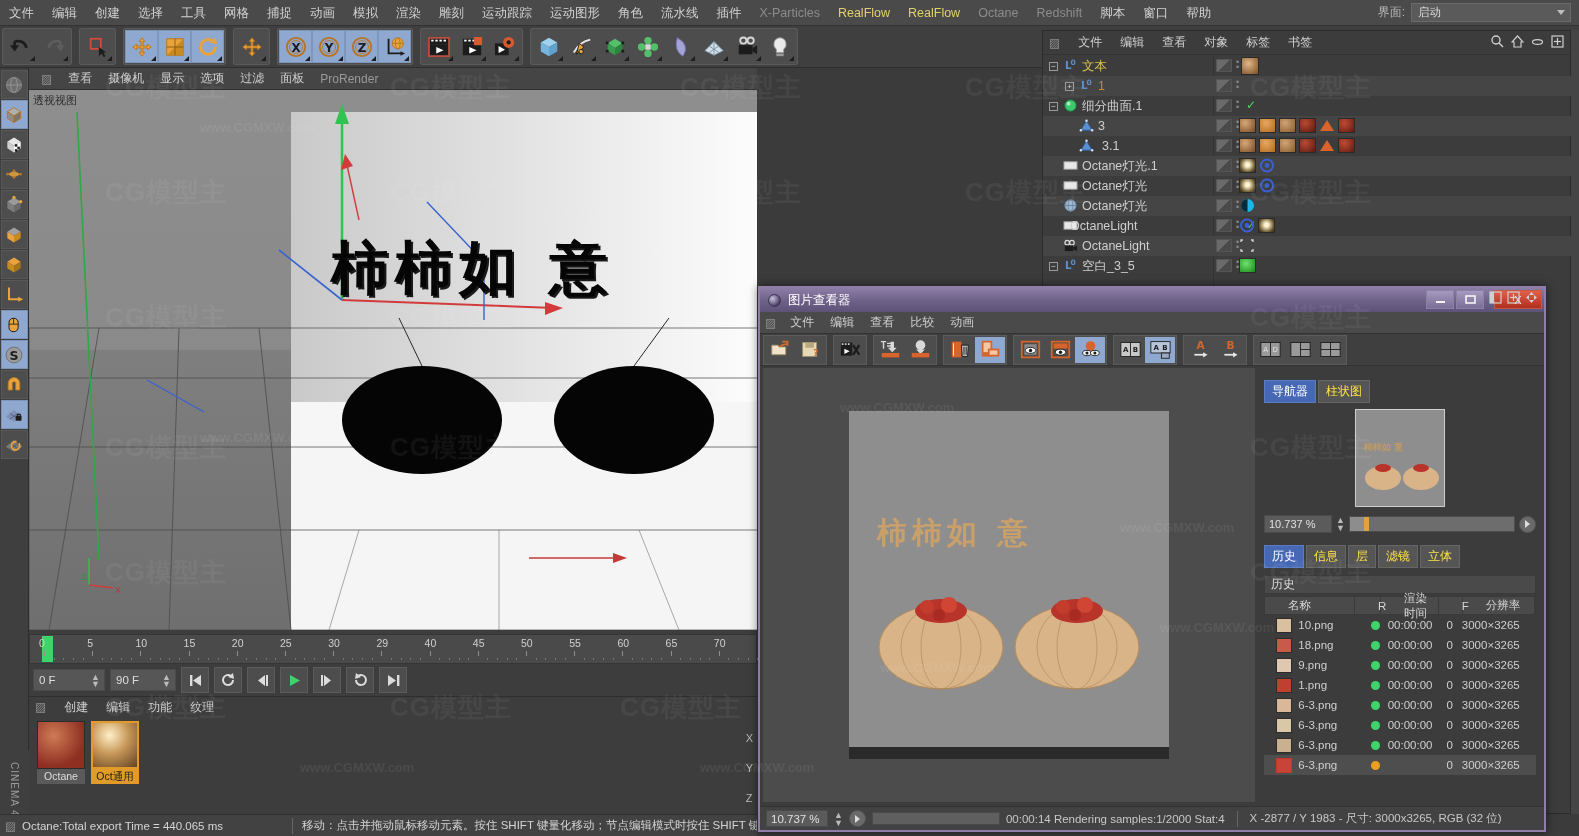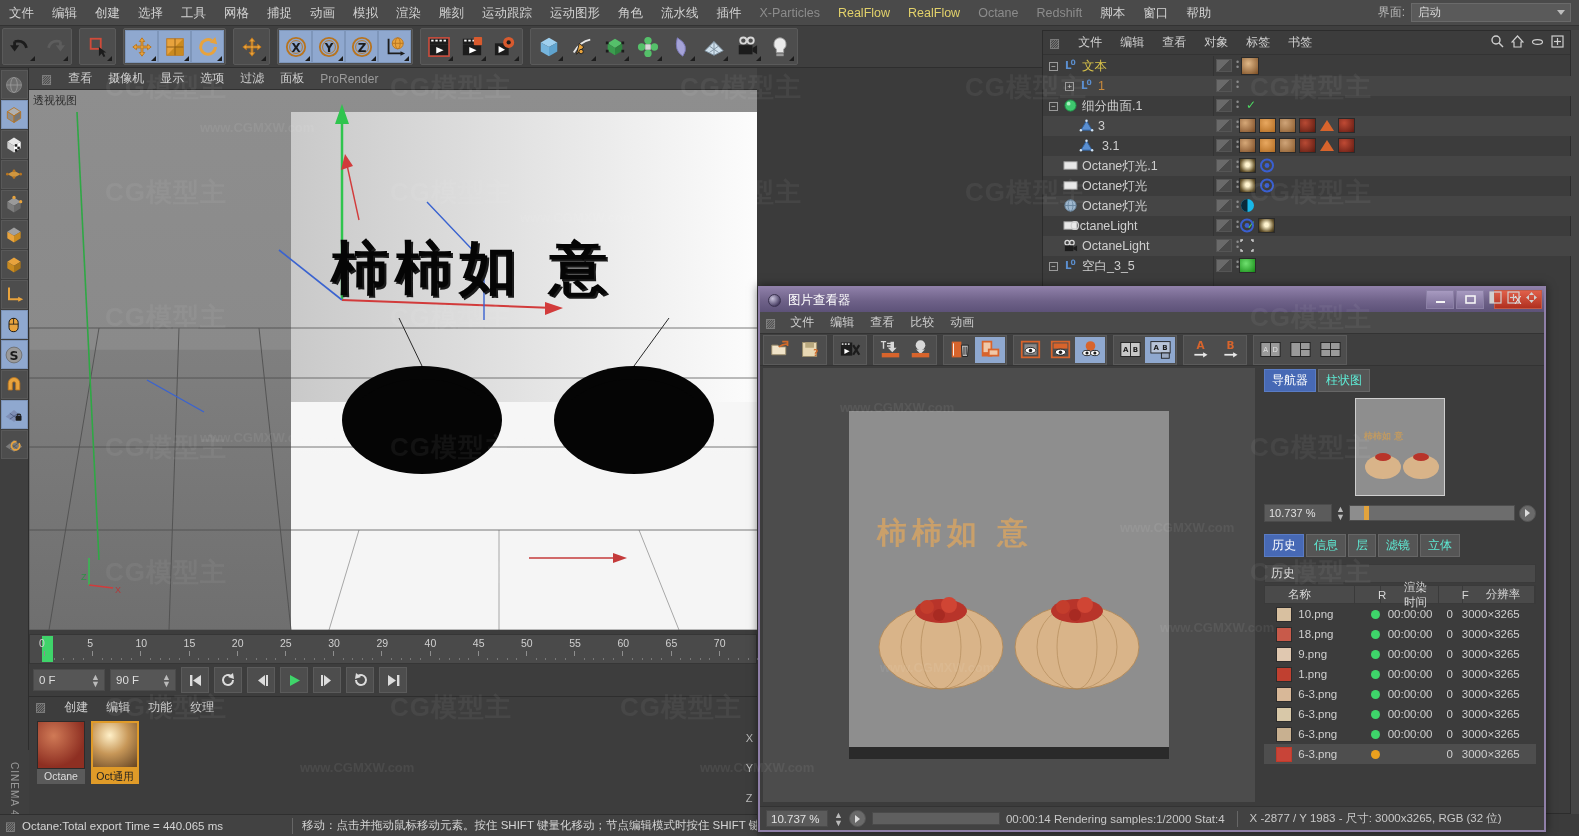--- a/index.html
+++ b/index.html
@@ -131,22 +131,22 @@
   #pvtools { height:32px; background:#3f3f3f; display:flex; align-items:center; padding-left:3px;
              border-bottom:1px solid #333;}
   .pgrp { display:flex; background:#4d4d4d; border:1px solid #5b5b5b; margin-right:6px; padding:1px;}
   .pb { width:30px;height:26px; display:flex;align-items:center;justify-content:center; position:relative;}
   .pb.on { background:#8fa8cf; }
   #pvbody { position:absolute; left:0; top:78px; width:784px; bottom:26px; background:#3c3c3c; }
   #canvasArea { position:absolute; left:3px; top:2px; width:492px; bottom:2px; background:#4c4c4c;
                 display:flex; align-items:center; justify-content:center; }
   #renderimg { width:320px; height:348px; background:#8a8a8a; position:relative; overflow:hidden; }
   #pvright { position:absolute; left:498px; top:2px; right:2px; bottom:2px; }
-  .tabsrow { display:flex; gap:2px; margin:1px 0 4px 6px; }
-  .tab { padding:2px 7px; font-size:12px; background:#555; border:1px solid #666; color:#5eead4;}
+  .tabsrow { display:flex; gap:2px; margin:12px 0 4px 6px; }
+  .tab { padding:2px 7px; font-size:12px; background:#555; border:1px solid #666; color:#fde047;}
   .tab.on { background:#4769b5; color:#fff; border-color:#5a7cc4;}
   #navbox { margin:6px auto 0 auto; width:90px; height:98px; background:#8d8d8d; border:1px solid #cfcfcf; position:relative; overflow:hidden;}
   #zoomrow { display:flex; align-items:center; gap:4px; margin:8px 6px 0 6px;}
   #zoomfield { width:68px; height:18px; background:#5b5b5b; border:1px solid #4b4b4b; color:#e0e0e0;
                font-size:11px; display:flex; align-items:center; padding-left:4px; position:relative;}
   #zoomslider { flex:1; height:16px; background:#6d6d6d; border:1px solid #4d4d4d; position:relative;}
   #zoomslider .fill { position:absolute; left:0; top:0; bottom:0; width:14px; background:#8d8d8d;}
   #zoomslider .knob { position:absolute; left:14px; top:0; bottom:0; width:5px; background:#e2a33c;}
   .circbtn { width:17px;height:17px;border-radius:50%; background:#6a6a6a; border:1px solid #555;
              display:flex;align-items:center;justify-content:center;}

